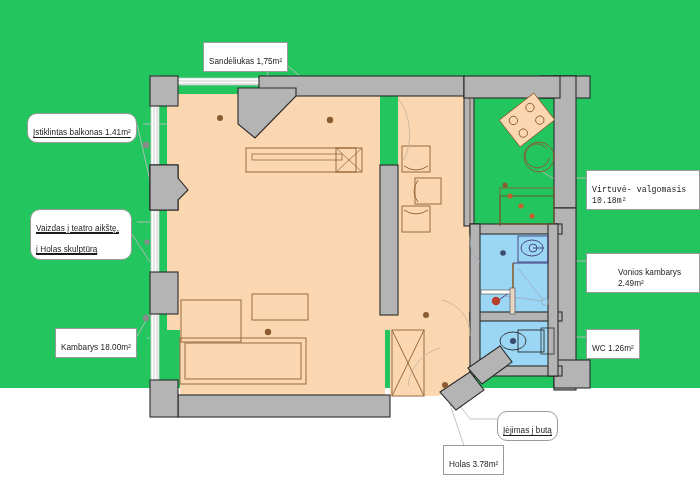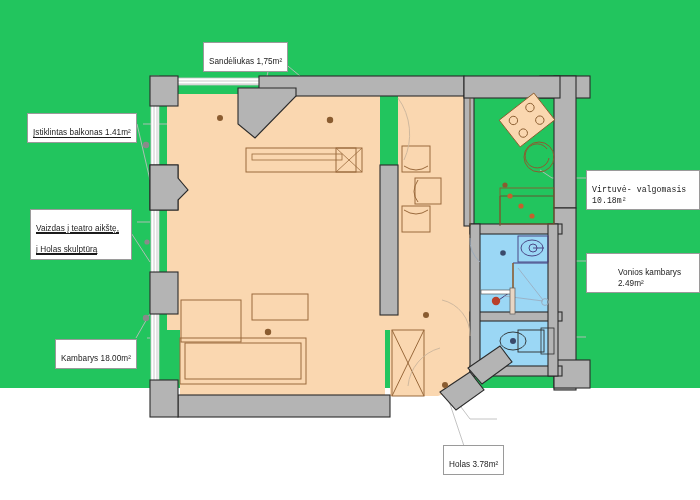--- a/index.html
+++ b/index.html
@@ -24,21 +24,21 @@
     position: absolute;
     background: #ffffff;
     border: 1px solid #9a9a9a;
     color: #1b1b1b;
     font-size: 8.2px;
     line-height: 1.32;
     padding: 3px 5px 3px 5px;
     white-space: pre-line;
     letter-spacing: 0.05px;
   }
-  .callout.underline { text-decoration: none; }
+  .callout.underline { text-decoration: none; border-radius: 10px; }
   .callout.underline span { border-bottom: 1px solid #1b1b1b; }
 </style>
 </head>
 <body>
 
 <div id="stage">
 
   <svg class="plan" viewBox="0 0 700 500">
 
     <g stroke="#bdbdbd" stroke-width="0.9" fill="none">
@@ -262,31 +262,37 @@
 
   <div class="callout underline" style="left:27px; top:113px;">
     <span>Įstiklintas balkonas 1.41m²</span>
   </div>
 
   <div class="callout underline" style="left:30px; top:209px; width:102px;text-decoration:underline;">
     <span>Vaizdas į teatro aikštę,</span><br>
     <span>į Holas skulptūrą</span>
   </div>
 
-  <div class="callout" style="left:55px; top:339px;">
+  <div class="callout" style="left:55px; top:328px;">
     <span>Kambarys 18.00m²</span>
   </div>
 
   <div class="callout" style="left:586px; top:170px;font-family:Liberation Mono, monospace;">
     <span>Virtuvė- valgomasis 10.18m²</span>
   </div>
 
   <div class="callout" style="left:586px; top:253px;padding-left:31px;">
     <span>Vonios kambarys 2.49m²</span>
   </div>
 
-
+  <div class="callout" style="left:586px; top:329px;">
+    <span>WC 1.26m²</span>
+  </div>
+
+  <div class="callout underline" style="left:497px; top:411px;">
+    <span>Įėjimas į butą</span>
+  </div>
 
   <div class="callout" style="left:443px; top:445px;text-align:center;">
     <span>Holas  3.78m²</span>
   </div>
 
 </div>
 
 </body></html>

